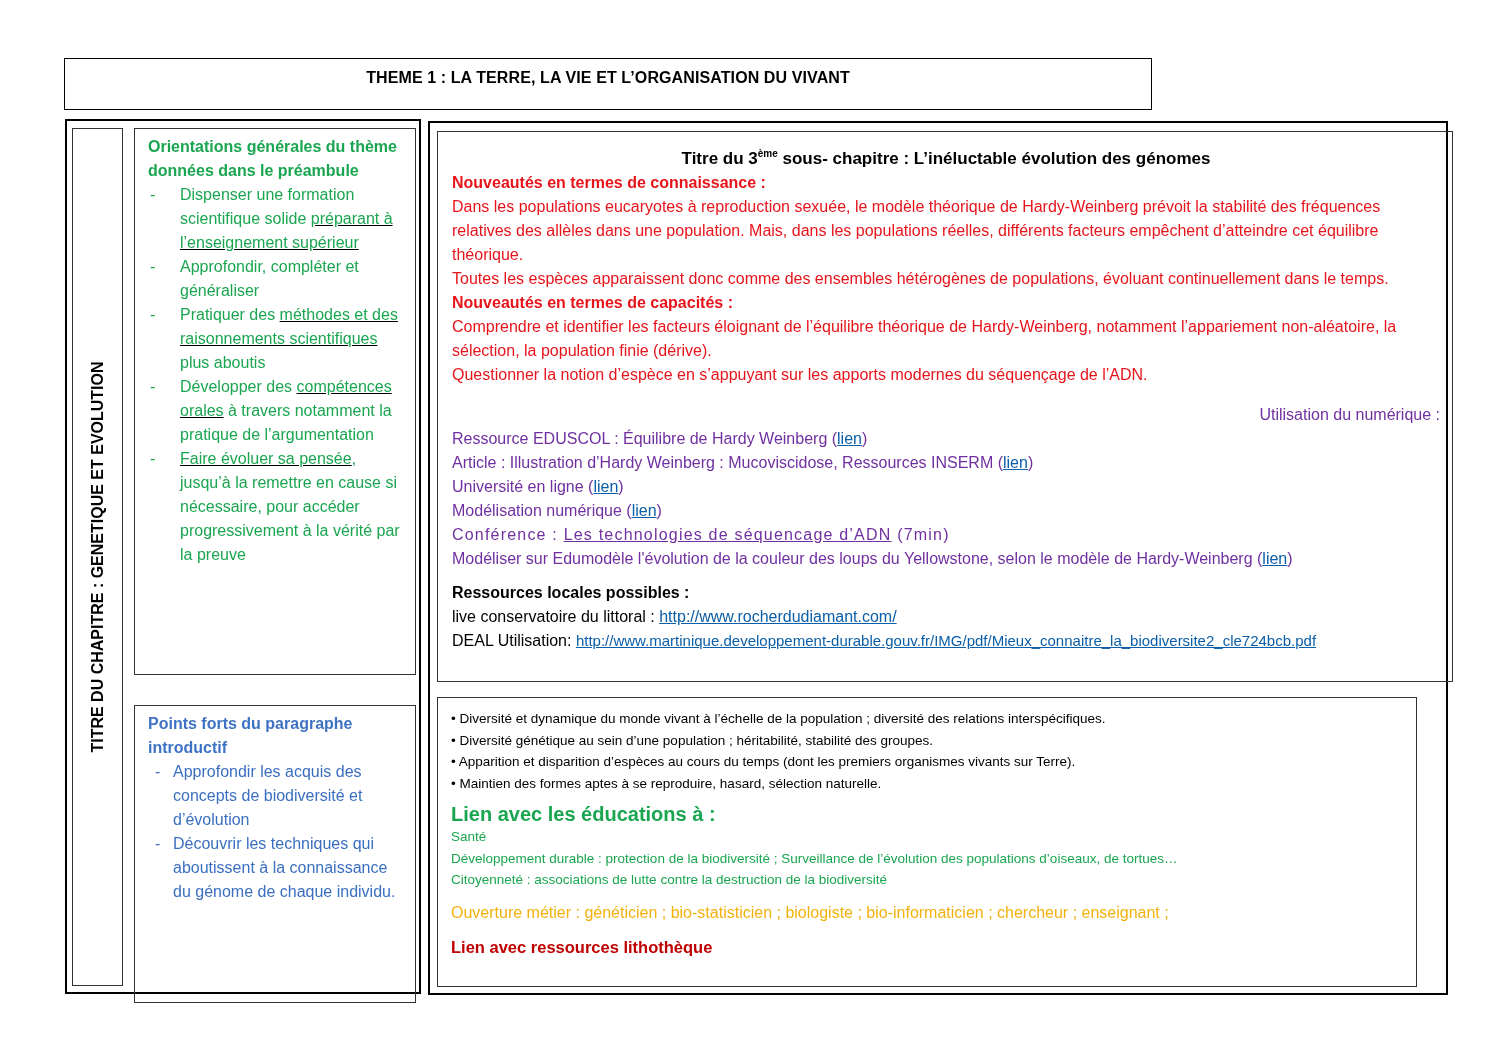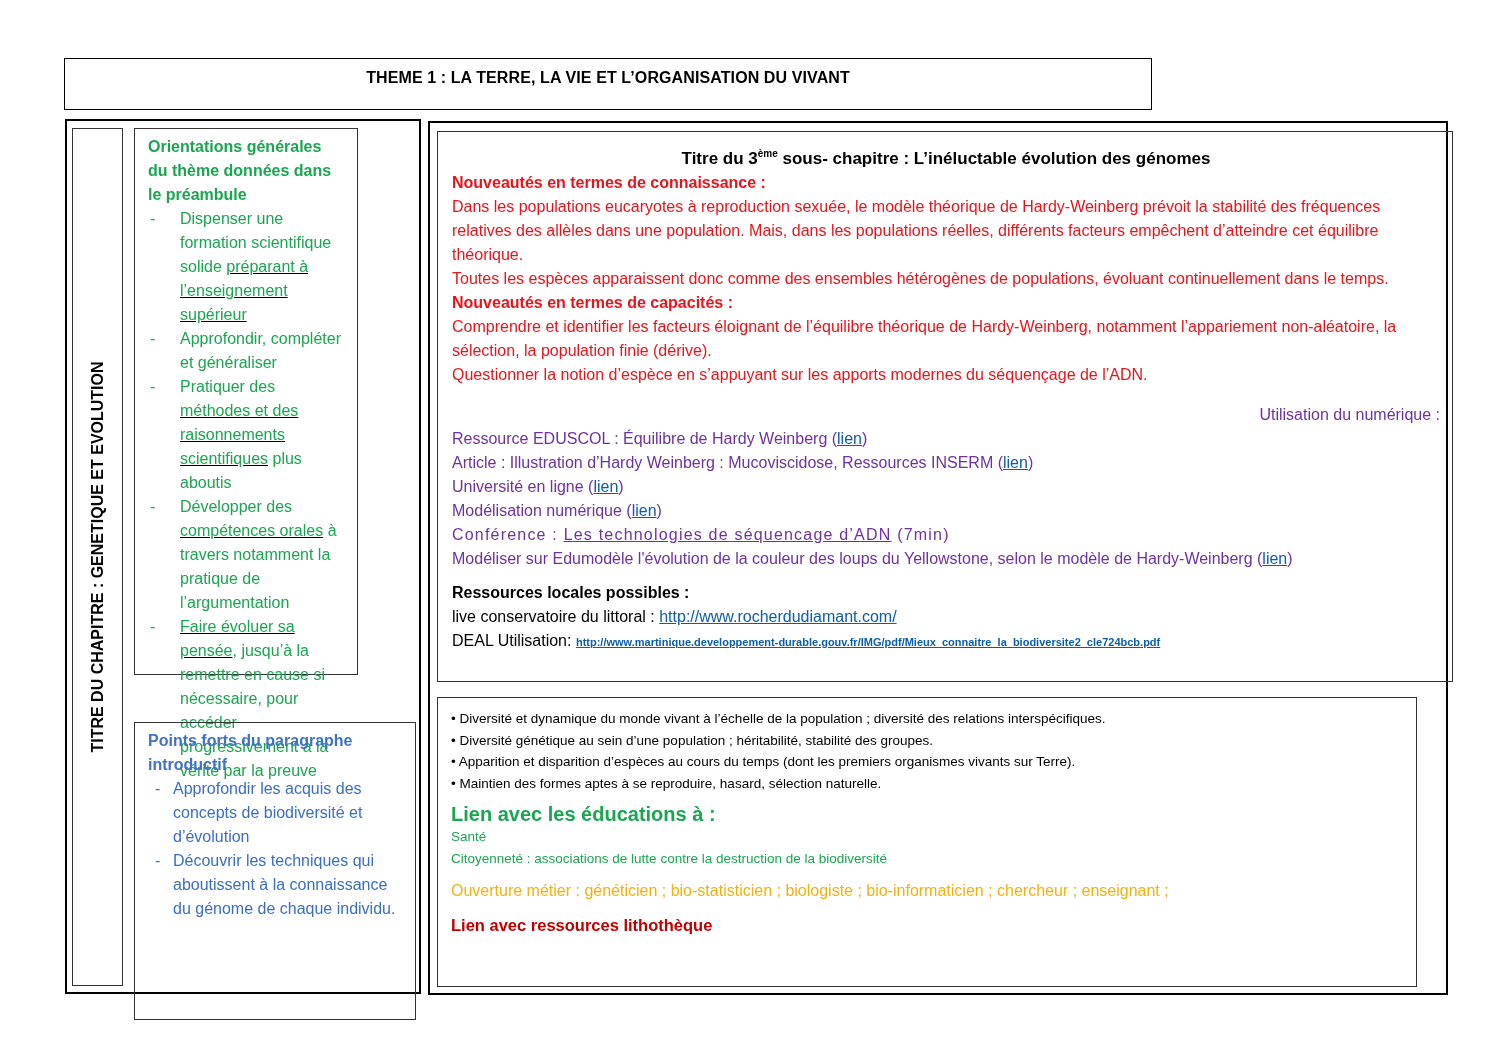--- a/index.html
+++ b/index.html
@@ -12,22 +12,22 @@
     border: 1.5px solid #000; display: flex; align-items: center; justify-content: center; }
   #theme-title { font-weight: bold; font-size: 16px; letter-spacing: 0.1px; margin-top: -12px; }
 
   
   #left-frame { left: 65px; top: 119px; width: 356px; height: 875px; border: 2px solid #000; }
   #vertical-title-box { left: 72px; top: 128px; width: 51px; height: 858px; border: 1px solid #333; }
   #vertical-title { position: absolute; left: 50%; top: 50%;
     transform: translate(-50%, -50%) rotate(-90deg); white-space: nowrap;
     font-weight: bold; font-size: 16px; }
 
-  #orient-box { left: 134px; top: 128px; width: 224px; height: 547px; border: 1px solid #333; padding: 6px 12px 0 13px; }
-  #points-box { left: 134px; top: 722px; width: 282px; height: 298px; border: 1px solid #333; padding: 6px 12px 0 13px; }
+  #orient-box { left: 134px; top: 128px; width: 282px; height: 547px; border: 1px solid #333; padding: 6px 12px 0 13px; }
+  #points-box { left: 134px; top: 705px; width: 282px; height: 298px; border: 1px solid #333; padding: 6px 12px 0 13px; }
 
   .green { color: #1aa650; }
   .blue-title { color: #3e73c4; }
   .blue { color: #3a6fc0; }
   .blue-dark { color: #1f5fb0; }
 
   .box-title { font-weight: bold; font-size: 16px; line-height: 24px; }
   ul.dash { list-style: none; margin: 0; padding: 0; font-size: 16px; line-height: 24px; }
   ul.dash li { position: relative; padding-left: 32px; }
   ul.dash li::before { content: "-"; position: absolute; left: 2px; }
@@ -45,21 +45,21 @@
   #subchapter-title { text-align: center; font-weight: bold; font-size: 17px; line-height: 24px; }
   #subchapter-title sup { font-size: 10px; }
   .red { color: #e8141b; }
   .red-b { color: #e8141b; font-weight: bold; }
   .purple { color: #7030a0; }
   .purple-b { color: #7030a0; font-weight: normal; text-align: right; }
   .link { color: #0b5ea8; text-decoration: underline; }
   .gap { height: 16px; }
   .gap2 { height: 10px; }
   .mono-ish { letter-spacing: 1.2px; }
-  .small-link { font-size: 11px; color: #0b5ea8; text-decoration: underline; font-weight: bold; }
+  .small-link { font-size: 15px; color: #0b5ea8; text-decoration: underline; font-weight: normal; }
 
   #afc-box .hdr { font-weight: bold; font-size: 13px; line-height: 22px; }
   #afc-box .bul { font-size: 13.5px; line-height: 21.5px; }
   .edu-title { color: #1aa650; font-weight: bold; font-size: 20px; line-height: 24px; margin-top: 8px; }
   .edu-line { color: #1aa650; font-size: 13.5px; line-height: 21.5px; }
   .metier { color: #f2b10d; font-size: 16px; line-height: 24px; margin-top: 10px; }
   .metier b { font-weight: normal; }
   .litho { color: #c00000; font-weight: bold; font-size: 16.5px; line-height: 24px; margin-top: 10px; }
 </style>
 </head>
@@ -122,18 +122,19 @@
 </div>
 
 <div class="abs" id="afc-box">
   <div class="bul">• Diversité et dynamique du monde vivant à l’échelle de la population ; diversité des relations interspécifiques.</div>
   <div class="bul">• Diversité génétique au sein d’une population ; héritabilité, stabilité des groupes.</div>
   <div class="bul">• Apparition et disparition d’espèces au cours du temps (dont les premiers organismes vivants sur Terre).</div>
   <div class="bul">• Maintien des formes aptes à se reproduire, hasard, sélection naturelle.</div>
 
   <div class="edu-title">Lien avec les éducations à :</div>
   <div class="edu-line">Santé</div>
+  <div class="edu-line">Développement durable : protection de la biodiversité ; Surveillance de l’évolution des populations d’oiseaux, de tortues…</div>
   <div class="edu-line">Citoyenneté : associations de lutte contre la destruction de la biodiversité</div>
 
   <div class="metier"><b>Ouverture métier :</b><span> généticien ; bio-statisticien ; biologiste ; bio-informaticien ; chercheur ; enseignant ;</span></div>
 
   <div class="litho">Lien avec ressources lithothèque</div>
 </div>
 
 </body></html>

